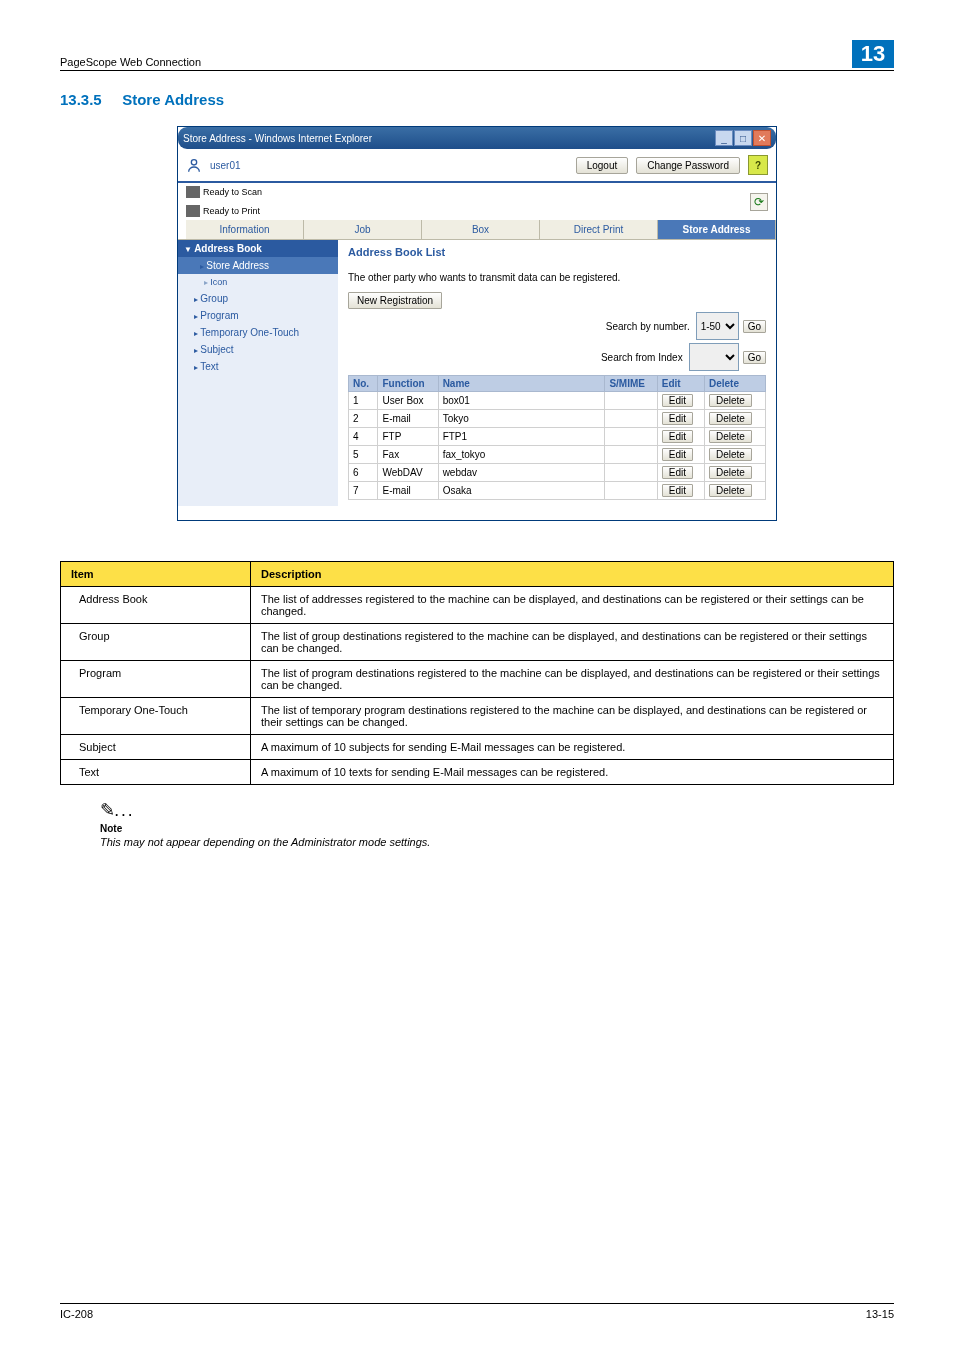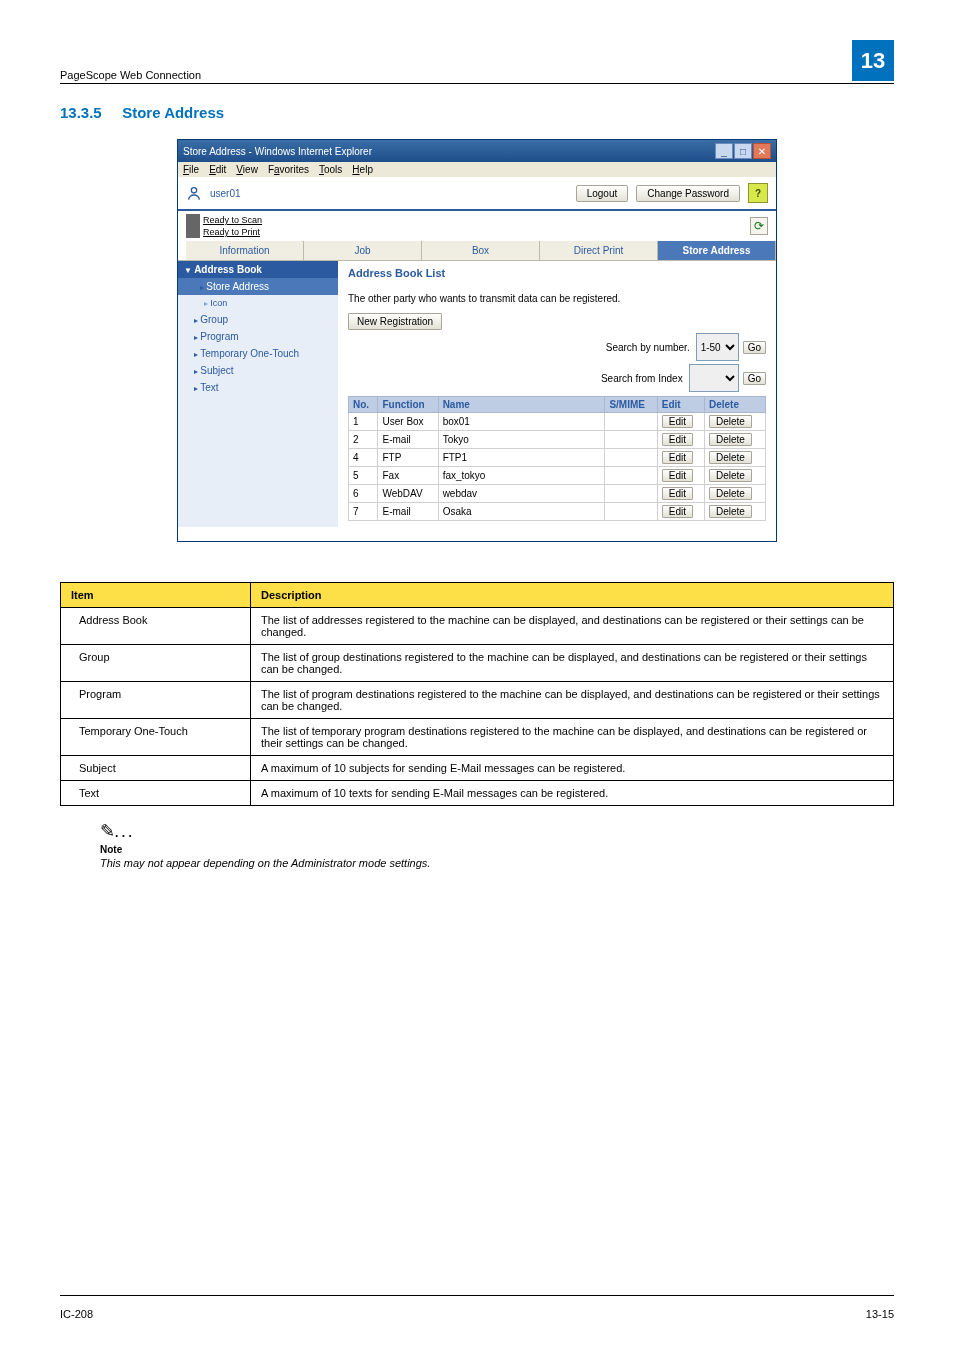--- a/index.html
+++ b/index.html
@@ -21,21 +21,21 @@
     padding-bottom: 2px;
     margin-bottom: 20px;
   }
   .header-text { font-size: 11px; }
   .page-badge {
     background: #0071bc;
     color: #fff;
     font-weight: bold;
     font-size: 22px;
     width: 42px;
-    height: 41px;
+    height: 28px;
     display: flex;
     align-items: center;
     justify-content: center;
   }
   .section-heading {
     color: #0071bc;
     font-weight: bold;
     font-size: 15px;
     margin-bottom: 18px;
   }
@@ -50,20 +50,21 @@
     font-size: 10px;
   }
   .titlebar {
     background: linear-gradient(#3a6ea5, #1e4e8a);
     color: #fff;
     padding: 3px 5px;
     display: flex;
     justify-content: space-between;
     align-items: center;
     font-size: 10px;
+    border-radius: 9px;
   }
   .titlebar .wbtns { display: flex; gap: 1px; }
   .titlebar .wbtn {
     width: 18px; height: 16px;
     background: #c8d8ef;
     border: 1px solid #6a8bbf;
     color: #2b4f86;
     display: flex; align-items: center; justify-content: center;
     font-size: 10px;
   }
@@ -103,21 +104,21 @@
     font-weight: bold;
     cursor: pointer;
   }
   .status-row {
     display: flex;
     justify-content: space-between;
     align-items: center;
     padding: 3px 8px;
     font-size: 9px;
   }
-  .status-left { display: flex; flex-direction: column; gap: 0; text-decoration: underline; }
+  .status-left { display: flex; flex-direction: column; gap: 7px; }
   .status-left .line { display: flex; align-items: center; gap: 3px; }
   .printer-ic { width: 14px; height: 12px; background: #666; display: inline-block; }
   .refresh-btn {
     width: 18px; height: 18px;
     border: 1px solid #a7a59a;
     background: #f5f4ed;
     display: flex; align-items: center; justify-content: center;
     color: #1a7a1a; font-size: 12px;
     cursor: pointer;
   }
@@ -221,21 +222,21 @@
   .note-dots { font-weight: bold; }
   .note-label { font-weight: bold; font-size: 10px; margin: 2px 0; }
   .note-text { font-style: italic; font-size: 11px; }
 
   .footer {
     position: absolute;
     bottom: 30px;
     left: 60px;
     right: 60px;
     border-top: 1px solid #000;
-    padding-top: 12px;
+    padding-top: 4px;
     display: flex;
     justify-content: space-between;
     font-size: 11px;
   }
 </style>
 </head>
 <body>
 
 <div class="header-row">
   <span class="header-text">PageScope Web Connection</span>
@@ -248,28 +249,20 @@
 </div>
 
 <div class="window">
   <div class="titlebar">
     <span>Store Address - Windows Internet Explorer</span>
     <div class="wbtns">
       <div class="wbtn">_</div>
       <div class="wbtn">□</div>
       <div class="wbtn close">✕</div>
     </div>
-  </div>
-  <div class="menubar">
-    <span><u>F</u>ile</span>
-    <span><u>E</u>dit</span>
-    <span><u>V</u>iew</span>
-    <span>F<u>a</u>vorites</span>
-    <span><u>T</u>ools</span>
-    <span><u>H</u>elp</span>
   </div>
 
   <div class="toprow">
     <div class="user-part">
       <svg viewBox="0 0 24 24" fill="none" stroke="#2b5aa0" stroke-width="2">
           <circle cx="12" cy="8" r="4"></circle>
           <path d="M4 22c0-4 4-7 8-7s8 3 8 7"></path>
         </svg>
       <span>user01</span>
     </div>

